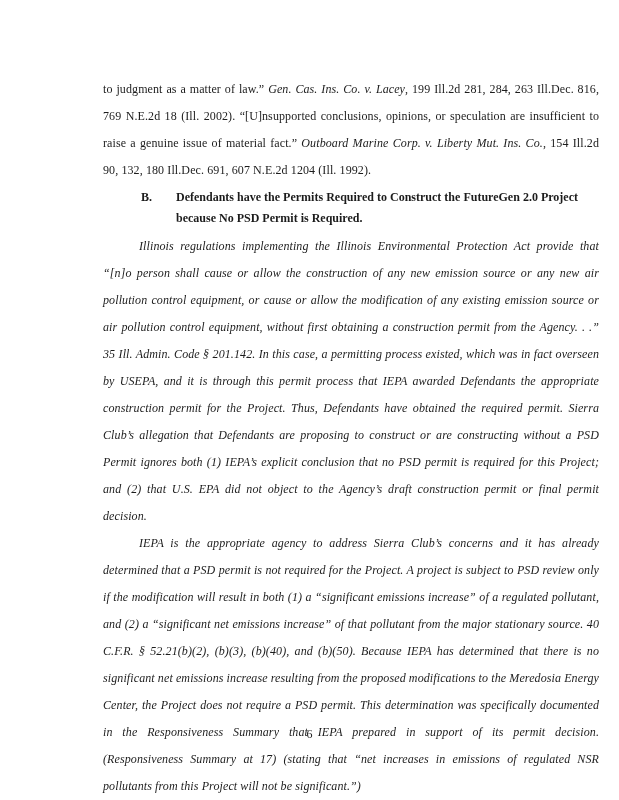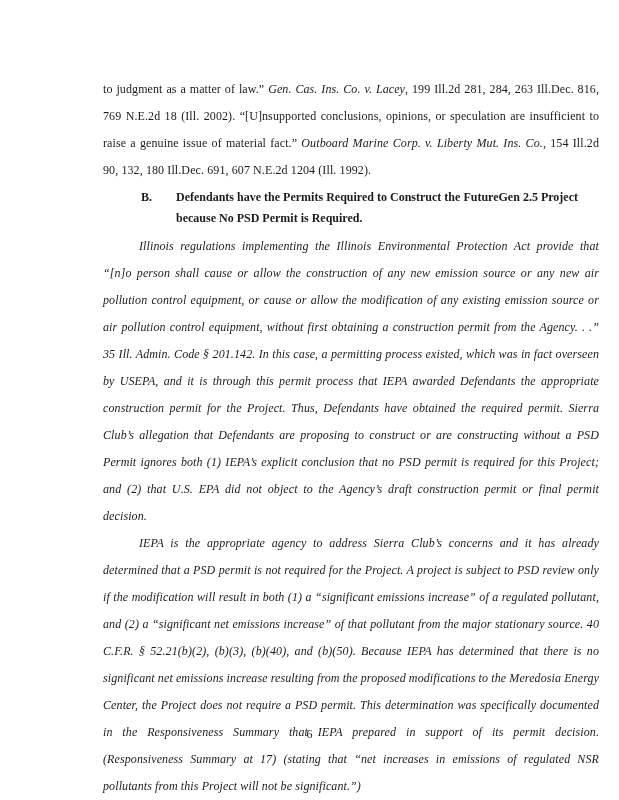--- a/index.html
+++ b/index.html
@@ -60,21 +60,21 @@
 </head>
 <body>
 
 <div class="page">
   <div class="doc-content">
 
     <p class="para"><span>to judgment as a matter of law.” </span><span style="font-style: italic;">Gen. Cas. Ins. Co. v. Lacey</span><span>, 199 Ill.2d 281, 284, 263 Ill.Dec. 816, 769 N.E.2d 18 (Ill. 2002). “[U]nsupported conclusions, opinions, or speculation are insufficient to raise a genuine issue of material fact.” </span><span style="font-style: italic;">Outboard Marine Corp. v. Liberty Mut. Ins. Co.</span><span>, 154 Ill.2d 90, 132, 180 Ill.Dec. 691, 607 N.E.2d 1204 (Ill. 1992).</span></p>
 
     <div class="heading">
       <span class="heading-num">B.</span>
-      <span class="heading-text">Defendants have the Permits Required to Construct the FutureGen 2.5 Project because No PSD Permit is Required.</span>
+      <span class="heading-text">Defendants have the Permits Required to Construct the FutureGen 2.0 Project because No PSD Permit is Required.</span>
     </div>
 
     <p class="para indent"><span>Illinois regulations implementing the Illinois Environmental Protection Act provide that “[n]o person shall cause or allow the construction of any new emission source or any new air pollution control equipment, or cause or allow the modification of any existing emission source or air pollution control equipment, without first obtaining a construction permit from the Agency. . .”  35 Ill. Admin. Code § 201.142. In this case, a permitting process existed, which was in fact overseen by USEPA, and it is through this permit process that IEPA awarded Defendants the appropriate construction permit for the Project. Thus, Defendants have obtained the required permit. Sierra Club’s allegation that Defendants are proposing to construct or are constructing without a PSD Permit ignores both (1) IEPA’s explicit conclusion that no PSD permit is required for this Project; and (2) that U.S. EPA did not object to the Agency’s draft construction permit or final permit decision.</span></p>
 
     <p class="para indent"><span>IEPA is the appropriate agency to address Sierra Club’s concerns and it has already determined that a PSD permit is not required for the Project. A project is subject to PSD review only if the modification will result in both (1) a “significant emissions increase” of a regulated pollutant, and (2) a “significant net emissions increase” of that pollutant from the major stationary source. 40 C.F.R. § 52.21(b)(2), (b)(3), (b)(40), and (b)(50). Because IEPA has determined that there is no significant net emissions increase resulting from the proposed modifications to the Meredosia Energy Center, the Project does not require a PSD permit. This determination was specifically documented in the Responsiveness Summary that IEPA prepared in support of its permit decision. (Responsiveness Summary at 17) (stating that “net increases in emissions of regulated NSR pollutants from this Project will not be significant.”)</span></p>
 
   </div>
 
   <div class="footer">6</div>
 </div>

